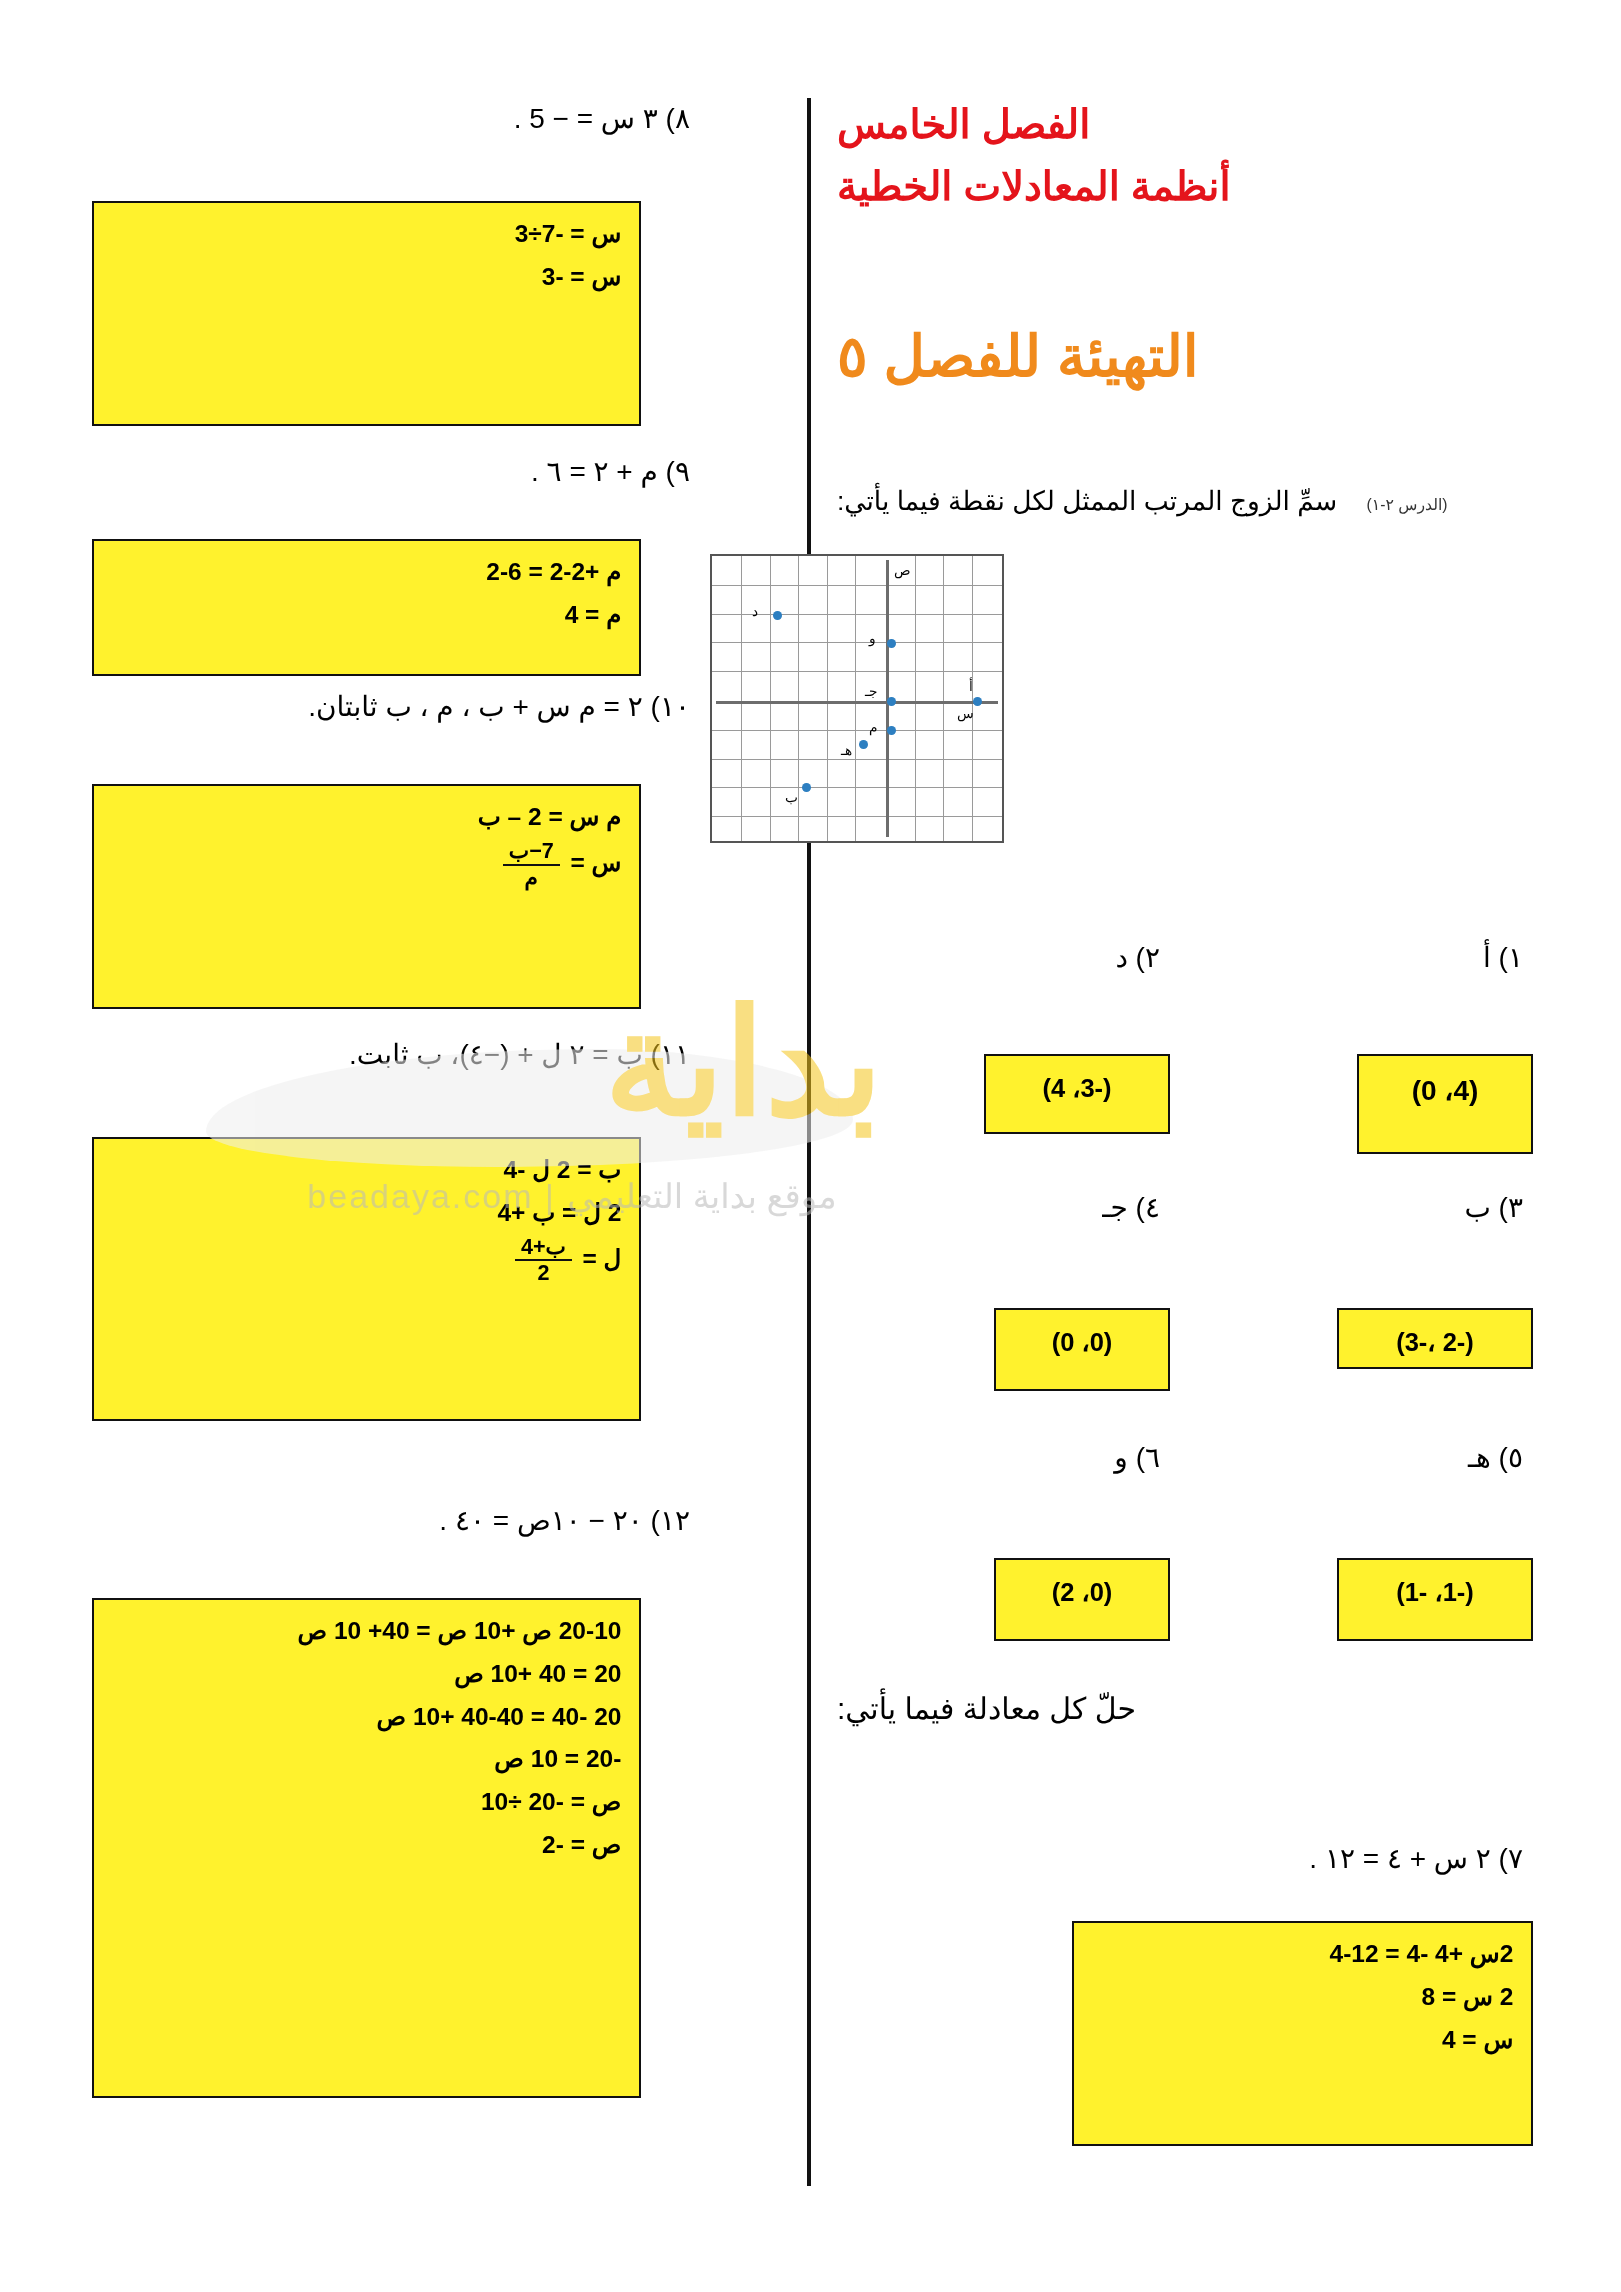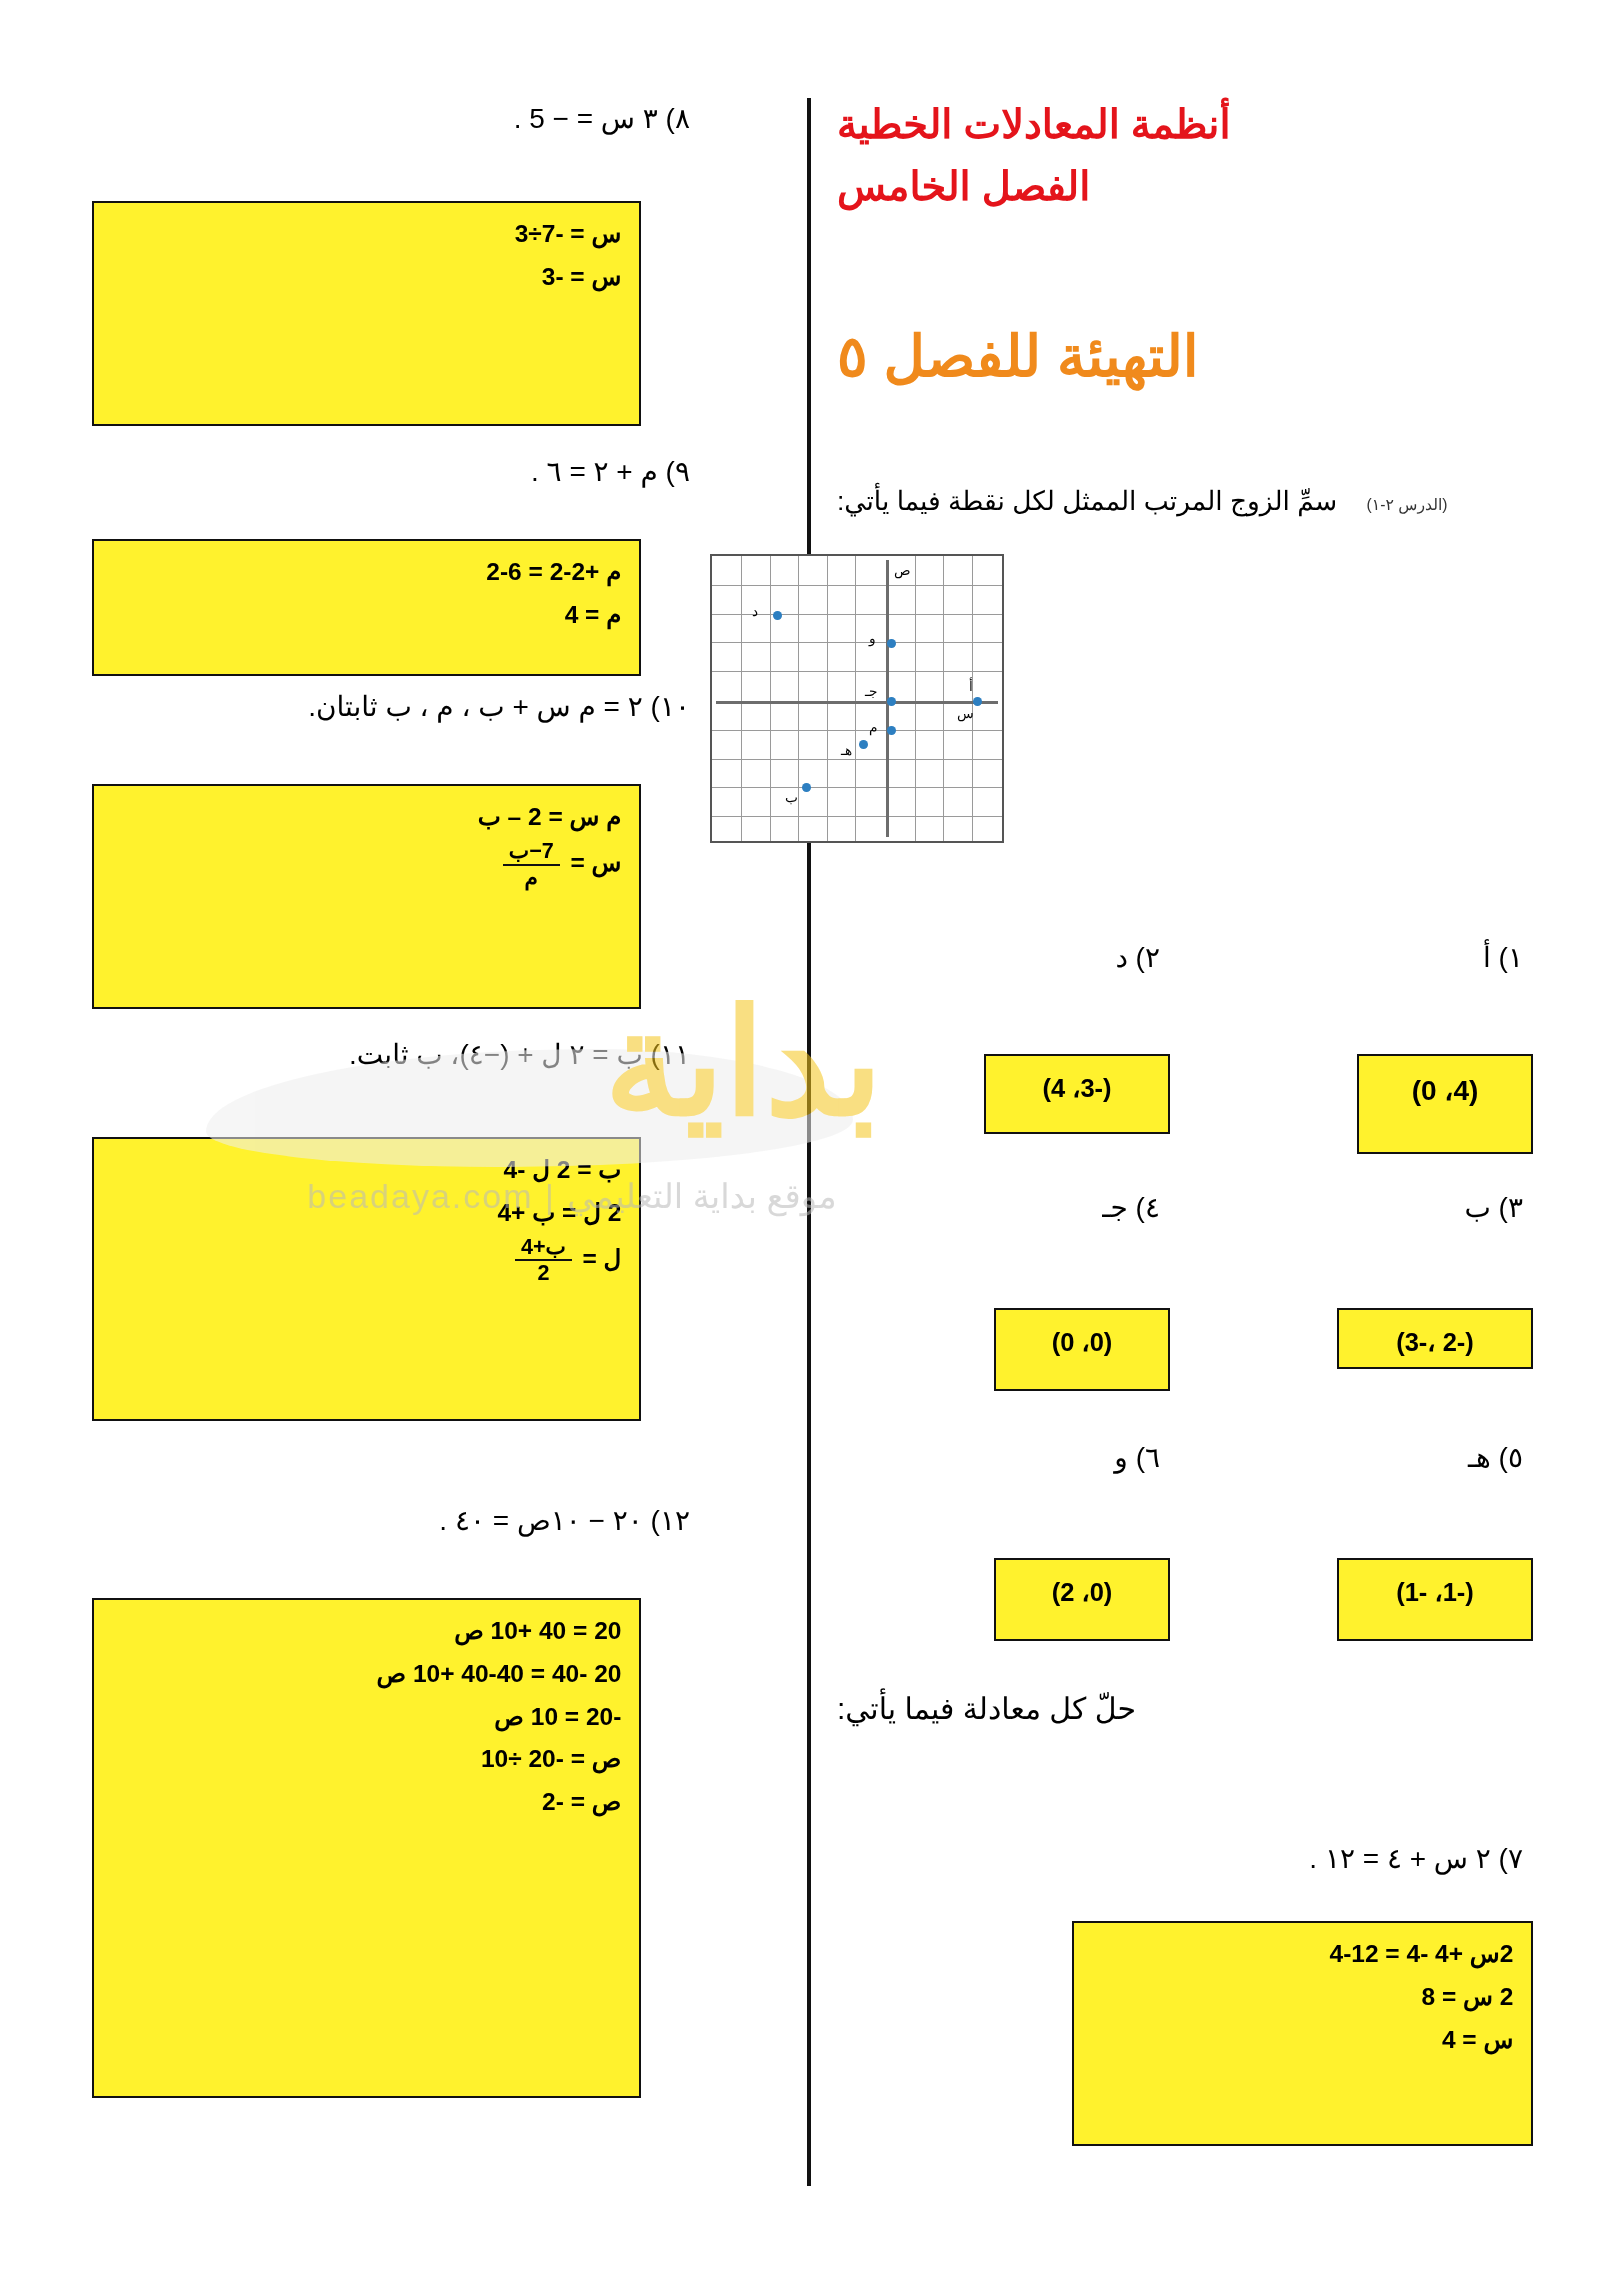--- a/index.html
+++ b/index.html
@@ -154,22 +154,22 @@
   }
 </style>
 </head>
 <body>
 
 <div class="page">
 
   <div class="divider"></div>
 
   <div class="ch-title">
+    <div>الفصل الخامس</div>
     <div>أنظمة المعادلات الخطية</div>
-    <div>الفصل الخامس</div>
   </div>
 
   <div class="prep-title">التهيئة للفصل ٥</div>
 
   <div class="instr1">
     <span class="lesson-ref">(الدرس ٢-١)</span>
     &nbsp;&nbsp;
     <span>سمِّ الزوج المرتب الممثل لكل نقطة فيما يأتي:</span>
   </div>
 
@@ -283,20 +283,21 @@
       <span class="frac">
         <span class="num">ب+4</span>
         <span class="den">2</span>
       </span>
     </div>
   </div>
 
   <div class="pstate" style="right:931px; top:1500px; width:608px;">١٢) ٢٠ − ١٠ص = ٤٠ .</div>
 
   <div class="abox" style="right:980px; top:1598px; width:549px; height:500px;">
+    <div class="ln">20-10 ص +10 ص = 40+ 10 ص</div>
     <div class="ln">20 = 40 +10 ص</div>
     <div class="ln">20 -40 = 40-40 +10 ص</div>
     <div class="ln">-20 = 10 ص</div>
     <div class="ln">ص = -20 ÷10</div>
     <div class="ln">ص = -2</div>
   </div>
 
   <div class="wm">
     <div class="wm-swoosh"></div>
     <div class="wm-logo">بداية</div>

